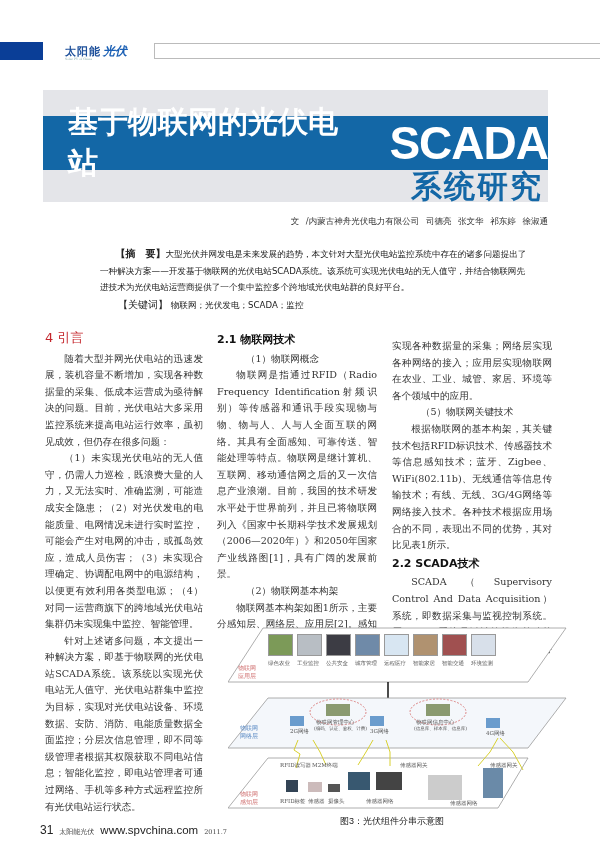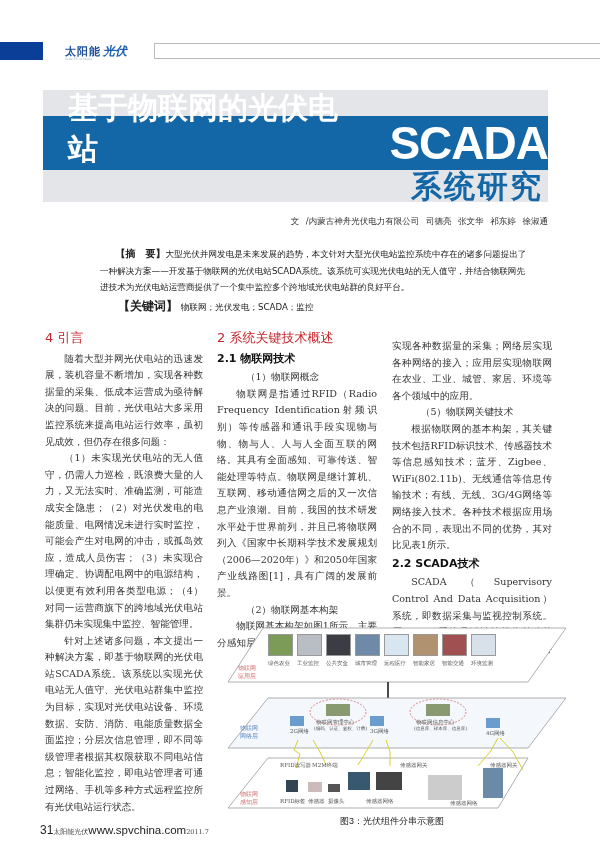--- a/index.html
+++ b/index.html
@@ -6,41 +6,41 @@
 html,body{width:600px;height:850px;background:#fff;overflow:hidden}
 body{position:relative;font-family:"DejaVu Serif",serif;color:#222}
 .abs{position:absolute}
 .hdr-bar{left:0;top:42px;width:43px;height:18px;background:#0a3e97}
 .logo{left:65px;top:40px;height:22px;display:flex;align-items:center;gap:2px}
 .logo .cn{font-family:"DejaVu Sans",sans-serif;font-weight:bold;font-size:11px;color:#1d4f9a;letter-spacing:1px}
 .logo .pv{font-family:"DejaVu Sans",sans-serif;font-weight:bold;font-style:italic;font-size:12px;color:#1a5fb4}
 .logo .sub{position:absolute;left:0;top:17px;font-size:3px;color:#8aa}
 .hdr-box{left:154px;top:43px;width:446px;height:16px;border:1px solid #bbb;border-right:none}
 .title-bg{left:43px;top:90px;width:505px;height:112px;background:#e4e5e9}
-.title-band{left:43px;top:116px;width:505px;height:54px;background:#1367a6;display:flex;align-items:flex-end;padding-left:25px}
+.title-band{left:43px;top:116px;width:505px;height:54px;background:#1367a6;display:flex;align-items:center;padding-left:25px}
 .title-band .cn{font-family:"DejaVu Sans",sans-serif;font-weight:bold;color:#fff;font-size:30px;letter-spacing:0px}
 .title-band .en{font-family:"Liberation Sans",sans-serif;font-weight:bold;color:#fff;font-size:46px;margin-left:24px;letter-spacing:-1px}
 .title-sub{right:57px;top:166px;font-family:"DejaVu Sans",sans-serif;font-weight:bold;font-size:31px;color:#1367a6;letter-spacing:2px}
 .byline{right:52px;top:216px;font-size:8.5px;color:#333;word-spacing:4px}
 .abstract{left:100px;top:246px;width:430px;font-family:"DejaVu Sans",sans-serif;font-size:8.6px;line-height:16.5px;color:#222}
 .abstract p{text-indent:0}
 .abstract .lab{font-weight:bold;font-size:10px}
 .kw{left:118px;top:298px;font-family:"DejaVu Sans",sans-serif;font-size:8.6px;color:#222}
-.kw .lab{font-weight:bold;font-size:12px}
+.kw .lab{font-weight:normal;font-size:10px}
 .col{font-size:9.6px;line-height:16.6px;color:#333;text-align:justify}
 .col p{text-indent:2em}
 .h1{font-family:"DejaVu Sans",sans-serif;color:#c4262c;font-size:13px;font-weight:normal;margin-bottom:4px}
 .h2{font-family:"DejaVu Sans",sans-serif;font-weight:bold;font-size:11px;color:#111;margin:2px 0}
 .col1{left:45px;top:330px;width:158px}
 .col2{left:217px;top:330px;width:160px}
 .col3{left:392px;top:338px;width:160px}
 .indent-label{text-indent:3em!important}
 .figure{left:228px;top:620px;width:340px;height:192px}
 .caption{left:340px;top:815px;font-family:Liberation Sans, sans-serif;font-size:9px;color:#222}
-.footer{left:40px;top:823px;display:flex;align-items:baseline;}
+.footer{left:40px;top:823px;display:flex;align-items:baseline;gap:6px}
 .footer .pg{font-family:"Liberation Sans",sans-serif;font-size:12px;color:#222}
 .footer .mag{font-size:7px;color:#444}
 .footer .url{font-family:"Liberation Sans",sans-serif;font-size:11.5px;color:#222}
 .footer .date{font-size:6.5px;color:#444}
 .thumb{position:absolute;width:25px;height:22px;border:1px solid #999}
 .tlabel{position:absolute;font-size:5.5px;color:#555;white-space:nowrap}
 .layer-label{position:absolute;font-size:6px;line-height:8px;text-align:center}
 </style>
 </head>
 <body>
@@ -70,21 +70,20 @@
 </div>
 
 <div class="abs col col1">
   <div class="h1">4 引言</div>
   <p>随着大型并网光伏电站的迅速发展，装机容量不断增加，实现各种数据量的采集、低成本运营成为亟待解决的问题。目前，光伏电站大多采用监控系统来提高电站运行效率，虽初见成效，但仍存在很多问题：</p>
   <p>（1）未实现光伏电站的无人值守，仍需人力巡检，既浪费大量的人力，又无法实时、准确监测，可能造成安全隐患；（2）对光伏发电的电能质量、电网情况未进行实时监控，可能会产生对电网的冲击，或孤岛效应，造成人员伤害；（3）未实现合理确定、协调配电网中的电源结构，以便更有效利用各类型电源；（4）对同一运营商旗下的跨地域光伏电站集群仍未实现集中监控、智能管理。</p>
   <p>针对上述诸多问题，本文提出一种解决方案，即基于物联网的光伏电站SCADA系统。该系统以实现光伏电站无人值守、光伏电站群集中监控为目标，实现对光伏电站设备、环境数据、安防、消防、电能质量数据全面监控；分层次信息管理，即不同等级管理者根据其权限获取不同电站信息；智能化监控，即电站管理者可通过网络、手机等多种方式远程监控所有光伏电站运行状态。</p>
 </div>
 
 <div class="abs col col2">
-  <div class="h1">2 系统关键技术概述</div>
   <div class="h2">2.1 物联网技术</div>
   <p class="indent-label">（1）物联网概念</p>
   <p>物联网是指通过RFID（Radio Frequency Identification射频识别）等传感器和通讯手段实现物与物、物与人、人与人全面互联的网络。其具有全面感知、可靠传送、智能处理等特点。物联网是继计算机、互联网、移动通信网之后的又一次信息产业浪潮。目前，我国的技术研发水平处于世界前列，并且已将物联网列入《国家中长期科学技术发展规划（2006—2020年）》和2050年国家产业线路图[1]，具有广阔的发展前景。</p>
   <p class="indent-label">（2）物联网基本构架</p>
   <p style="height:34px;overflow:hidden">物联网基本构架如图1所示，主要分感知层、网络层、应用层[2]。感知层实现各种数据量的采集；网络层实现各种网络的接入；应用层实现物联网在农业、工业、城管、家居、环境等各个领域中的应用。</p>
 </div>
 
 <div class="abs col col3">
   <p style="text-indent:0">实现各种数据量的采集；网络层实现各种网络的接入；应用层实现物联网在农业、工业、城管、家居、环境等各个领域中的应用。</p>
   <p class="indent-label">（5）物联网关键技术</p>

